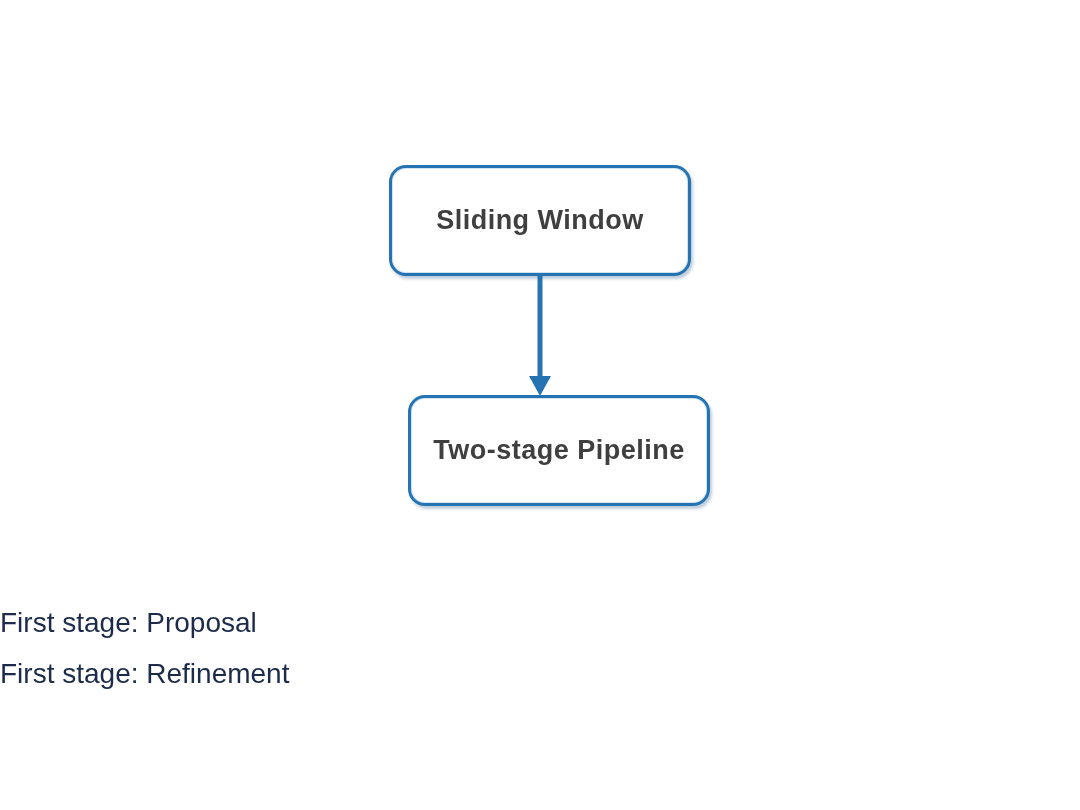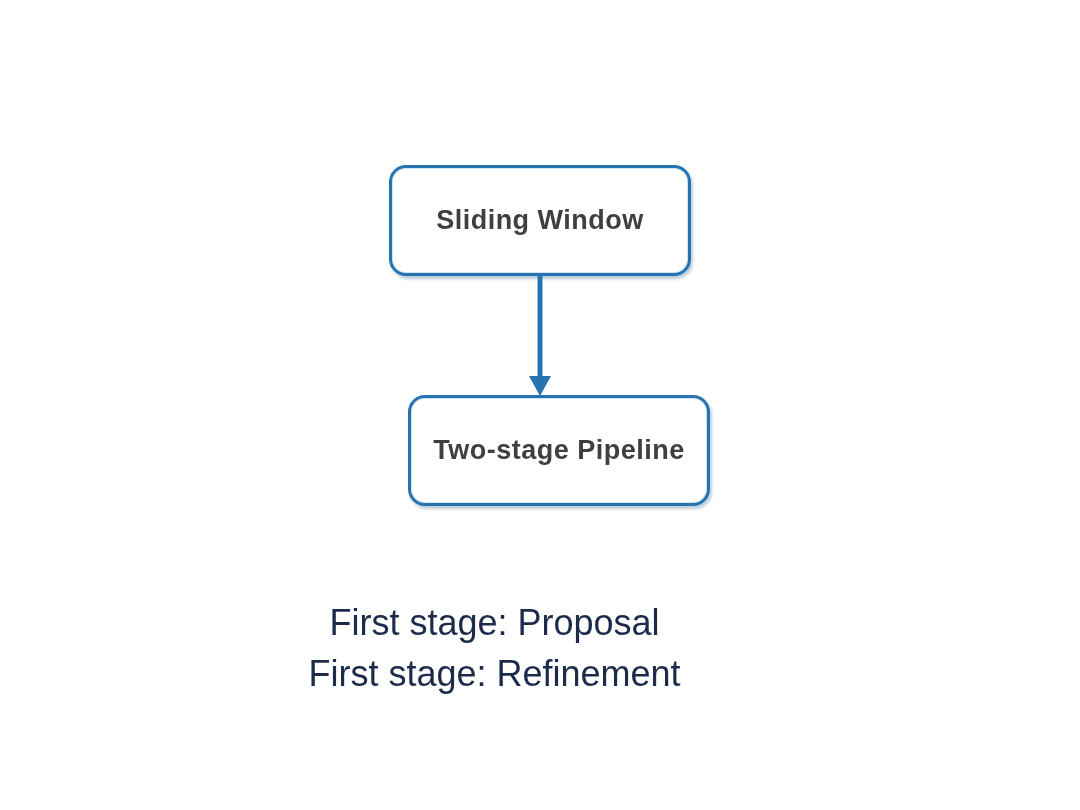--- a/index.html
+++ b/index.html
@@ -50,23 +50,23 @@
     left: 528px;
     top: 276px;
     width: 24px;
     height: 121px;
   }
   .caption {
     position: absolute;
     left: 0;
     top: 597px;
     width: 989px;
-    text-align: center;
+    text-align: left;
     color: var(--caption);
-    font-size: 36px;
+    font-size: 28px;
     line-height: 51px;
     font-weight: normal;
   }
 </style>
 </head>
 <body>
 
 <div class="canvas">
 
   <div class="node node-top">

